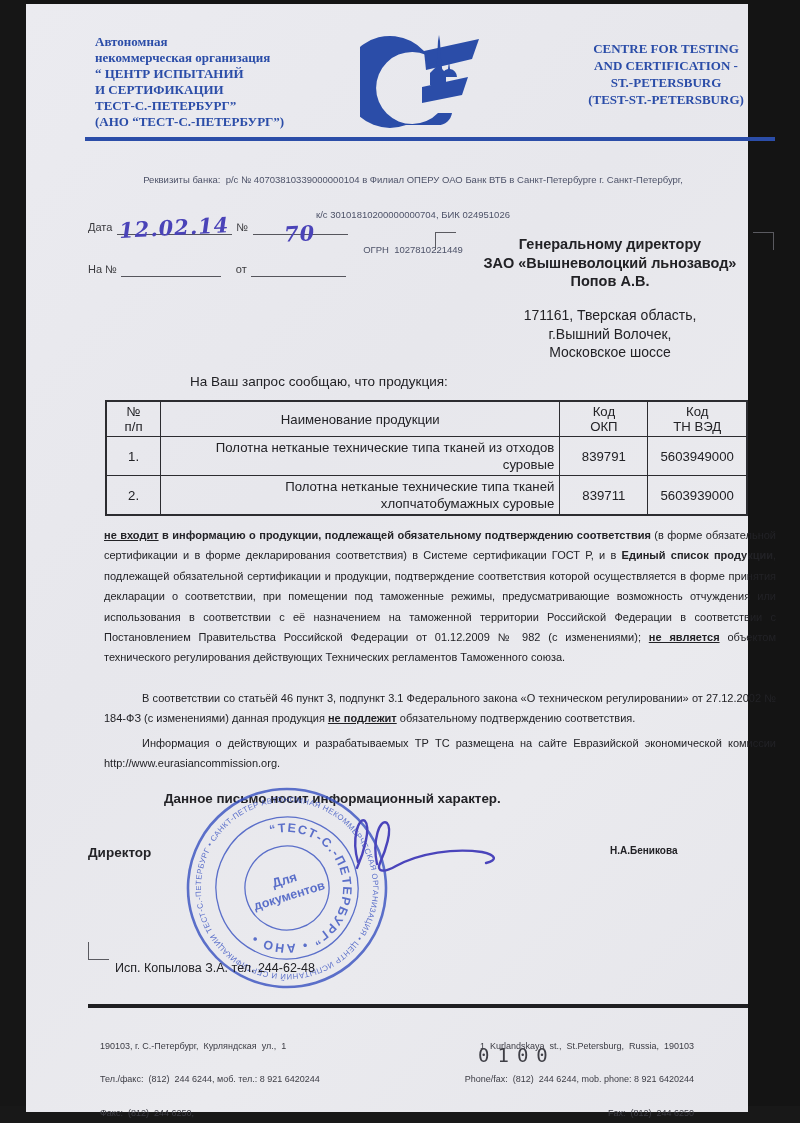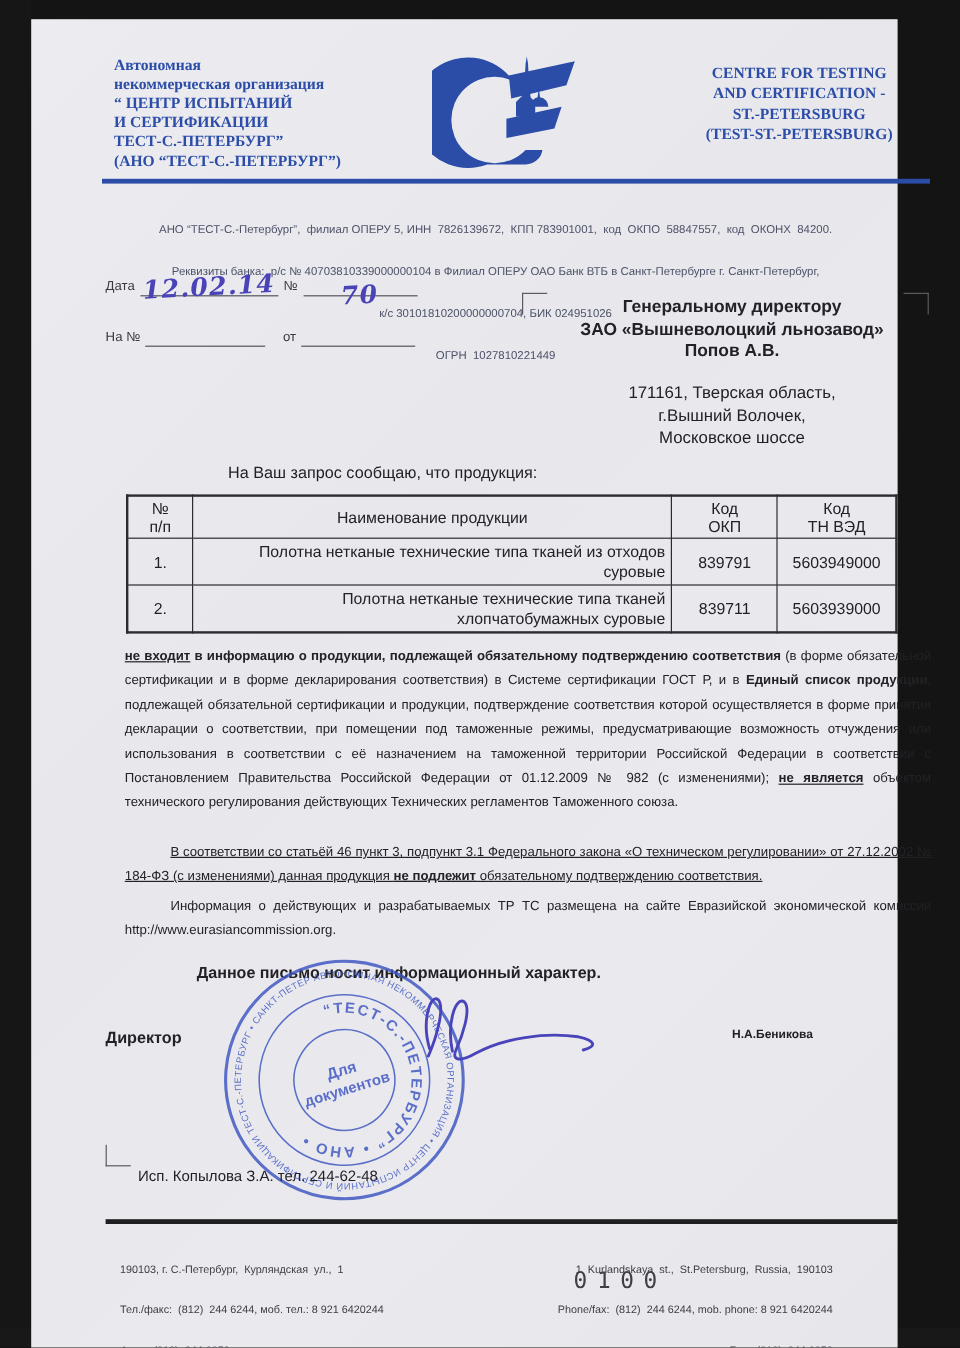--- a/index.html
+++ b/index.html
@@ -1,20 +1,20 @@
 <!DOCTYPE html>
 <html><head>
 <meta charset="utf-8">
 <style>
   html,body{margin:0;padding:0;}
   body{width:800px;height:1123px;background:#141414;position:relative;overflow:hidden;
        font-family:"Liberation Sans",sans-serif;color:#222226;}
   #scan-left-band{position:absolute;left:0;top:0;width:26px;height:1123px;background:#161616;}
   #scan-bottom-band{position:absolute;left:0;top:1106px;width:800px;height:17px;background:#181818;}
-  #paper{position:absolute;left:26px;top:16px;width:722px;height:1108px;
+  #paper{position:absolute;left:26px;top:4px;width:722px;height:1108px;
          background:linear-gradient(135deg,#ebebf0 0%,#e7e7ec 40%,#eaeaee 70%,#e6e6eb 100%);}
   .abs{position:absolute;}
   .blue{color:#2b4da8;}
   .serifhead{font-family:"Liberation Serif",serif;font-weight:bold;font-size:13px;line-height:16px;}
   #hdr-rule{left:59px;top:133px;width:690px;height:4px;background:#2b4da8;}
   #requisites{left:0;top:147px;width:774px;text-align:center;font-size:9.5px;line-height:11.6px;
               color:#4d5268;white-space:pre-wrap;}
   
   .lbl{font-size:11px;color:#3a3a3e;}
   .blank{display:inline-block;border-bottom:1.2px solid #55555c;height:13px;vertical-align:bottom;}
@@ -90,21 +90,20 @@
   <div class="abs serifhead blue" style="left:530px;top:36px;width:220px;text-align:center;line-height:17px;">
     <div>CENTRE FOR TESTING</div>
     <div>AND CERTIFICATION -</div>
     <div>ST.-PETERSBURG</div>
     <div>(TEST-ST.-PETERSBURG)</div>
   </div>
 
   <div class="abs" id="hdr-rule"></div>
 
   <div class="abs" id="requisites">
-    <div>АНО “ТЕСТ-С.-Петербург”,  филиал ОПЕРУ 5, ИНН  7826139672,  КПП 783901001,  код  ОКПО  58847557,  код  ОКОНХ  84200.</div>
     <div>Реквизиты банка:  р/с № 40703810339000000104 в Филиал ОПЕРУ ОАО Банк ВТБ в Санкт-Петербурге г. Санкт-Петербург,</div>
     <div>к/с 30101810200000000704, БИК 024951026</div>
     <div>ОГРН  1027810221449</div>
   </div>
 
   <div class="abs" style="left:62px;top:213px;">
     <div style="height:34px;">
       <span class="lbl">Дата</span>
       <span class="blank" style="width:115px;text-align:center;"><span class="hand" style="margin-top:-14px;">12.02.14</span></span>
       <span class="lbl">№</span>
@@ -163,21 +162,21 @@
         <td class="c-name">Полотна нетканые технические типа тканей хлопчатобумажных суровые</td>
         <td class="c-okp">839711</td>
         <td class="c-tnv">5603939000</td>
       </tr>
     </tbody>
       </table>
   </div>
 
   <p class="bodytext" style="top:505px;"><b class="u">не входит</b><b> в </b><b>информацию о продукции, подлежащей обязательному подтверждению соответствия</b><span> (в форме обязательной сертификации и в форме декларирования соответствия) в Системе сертификации ГОСТ Р, и в </span><b>Единый список продукции</b><span>, подлежащей обязательной сертификации и продукции, подтверждение соответствия которой осуществляется в форме принятия декларации о соответствии, при помещении под таможенные режимы, предусматривающие возможность отчуждения или использования в соответствии с её назначением на таможенной территории Российской Федерации в соответствии с Постановлением Правительства Российской Федерации от 01.12.2009 № 982  (с изменениями); </span><b class="u">не является</b><span> объектом технического регулирования действующих Технических регламентов Таможенного союза.</span></p>
 
-  <p class="bodytext indent" style="top:668px;text-decoration:underline;"><span>В соответствии со статьёй 46 пункт 3, подпункт 3.1 Федерального закона «О техническом регулировании» от 27.12.2002 № 184-ФЗ (с изменениями) данная продукция </span><b class="u">не подлежит</b><span> обязательному подтверждению соответствия.</span></p>
+  <p class="bodytext indent" style="top:668px;"><span>В соответствии со статьёй 46 пункт 3, подпункт 3.1 Федерального закона «О техническом регулировании» от 27.12.2002 № 184-ФЗ (с изменениями) данная продукция </span><b class="u">не подлежит</b><span> обязательному подтверждению соответствия.</span></p>
 
   <p class="bodytext indent" style="top:713px;"><span>Информация о действующих и разрабатываемых ТР ТС размещена на сайте Евразийской экономической комиссии http://www.eurasiancommission.org.</span></p>
 
   <div class="abs" id="notice">Данное письмо носит информационный характер.</div>
 
   <div class="abs" id="director">Директор</div>
   <div class="abs" id="dir-name">Н.А.Беникова</div>
 
   <svg class="abs" id="stamp-wrap" viewBox="0 0 210 210">
     <g fill="none" stroke="#3c55c2">

